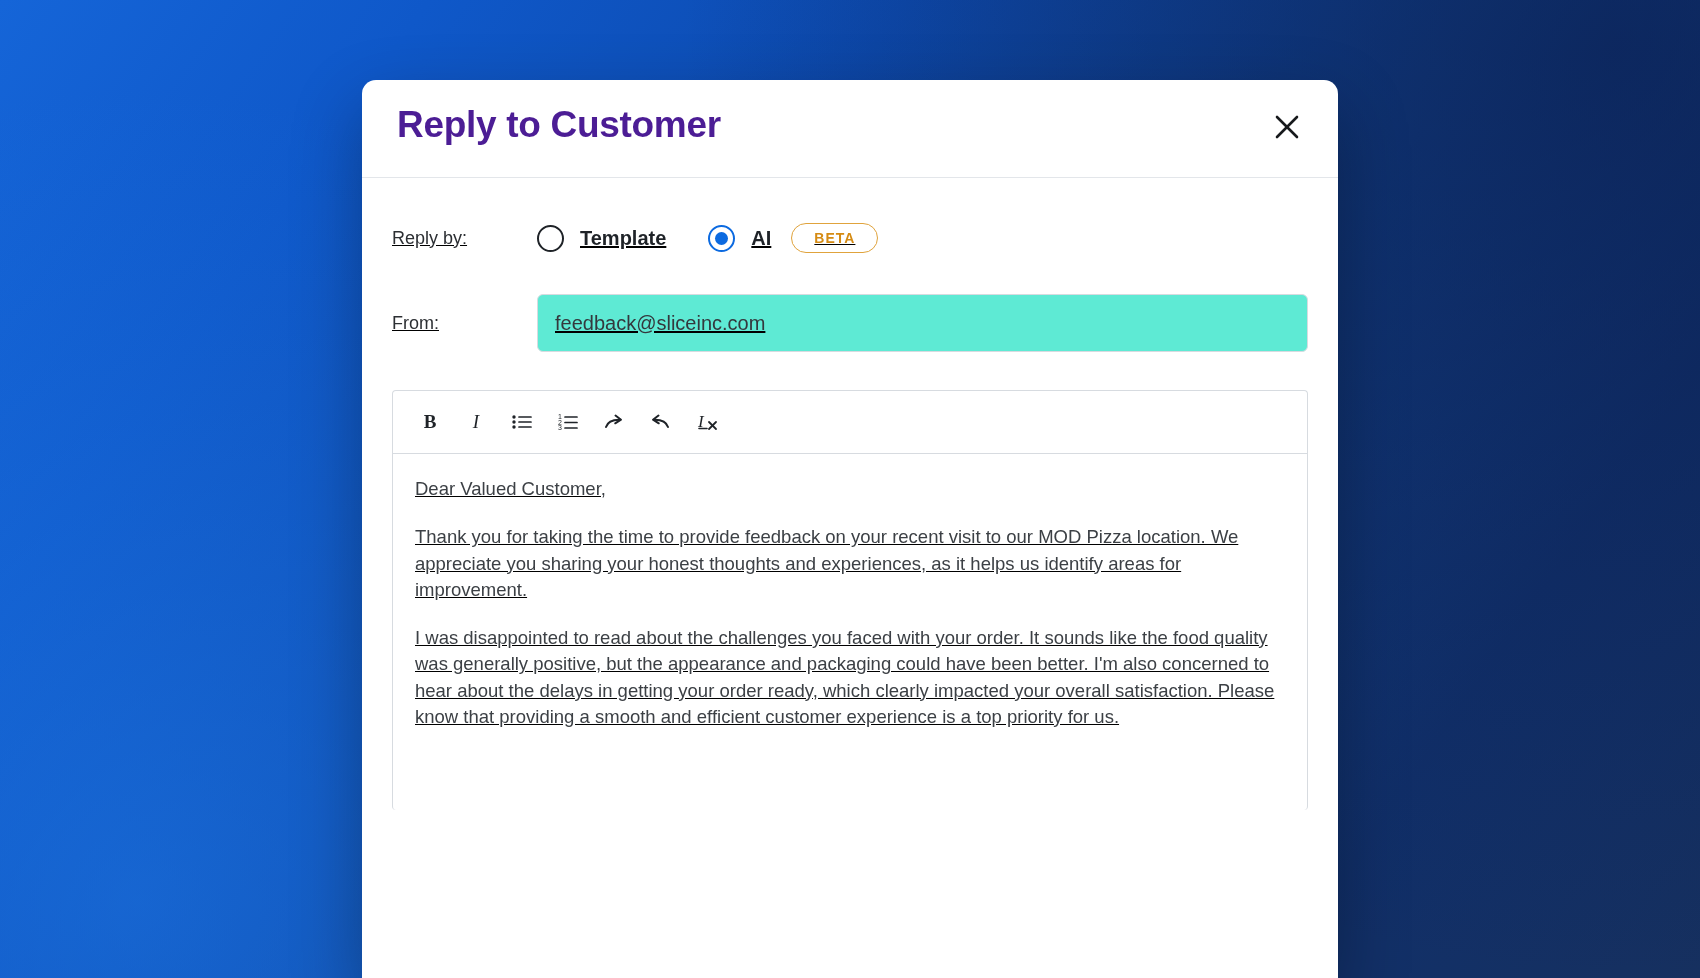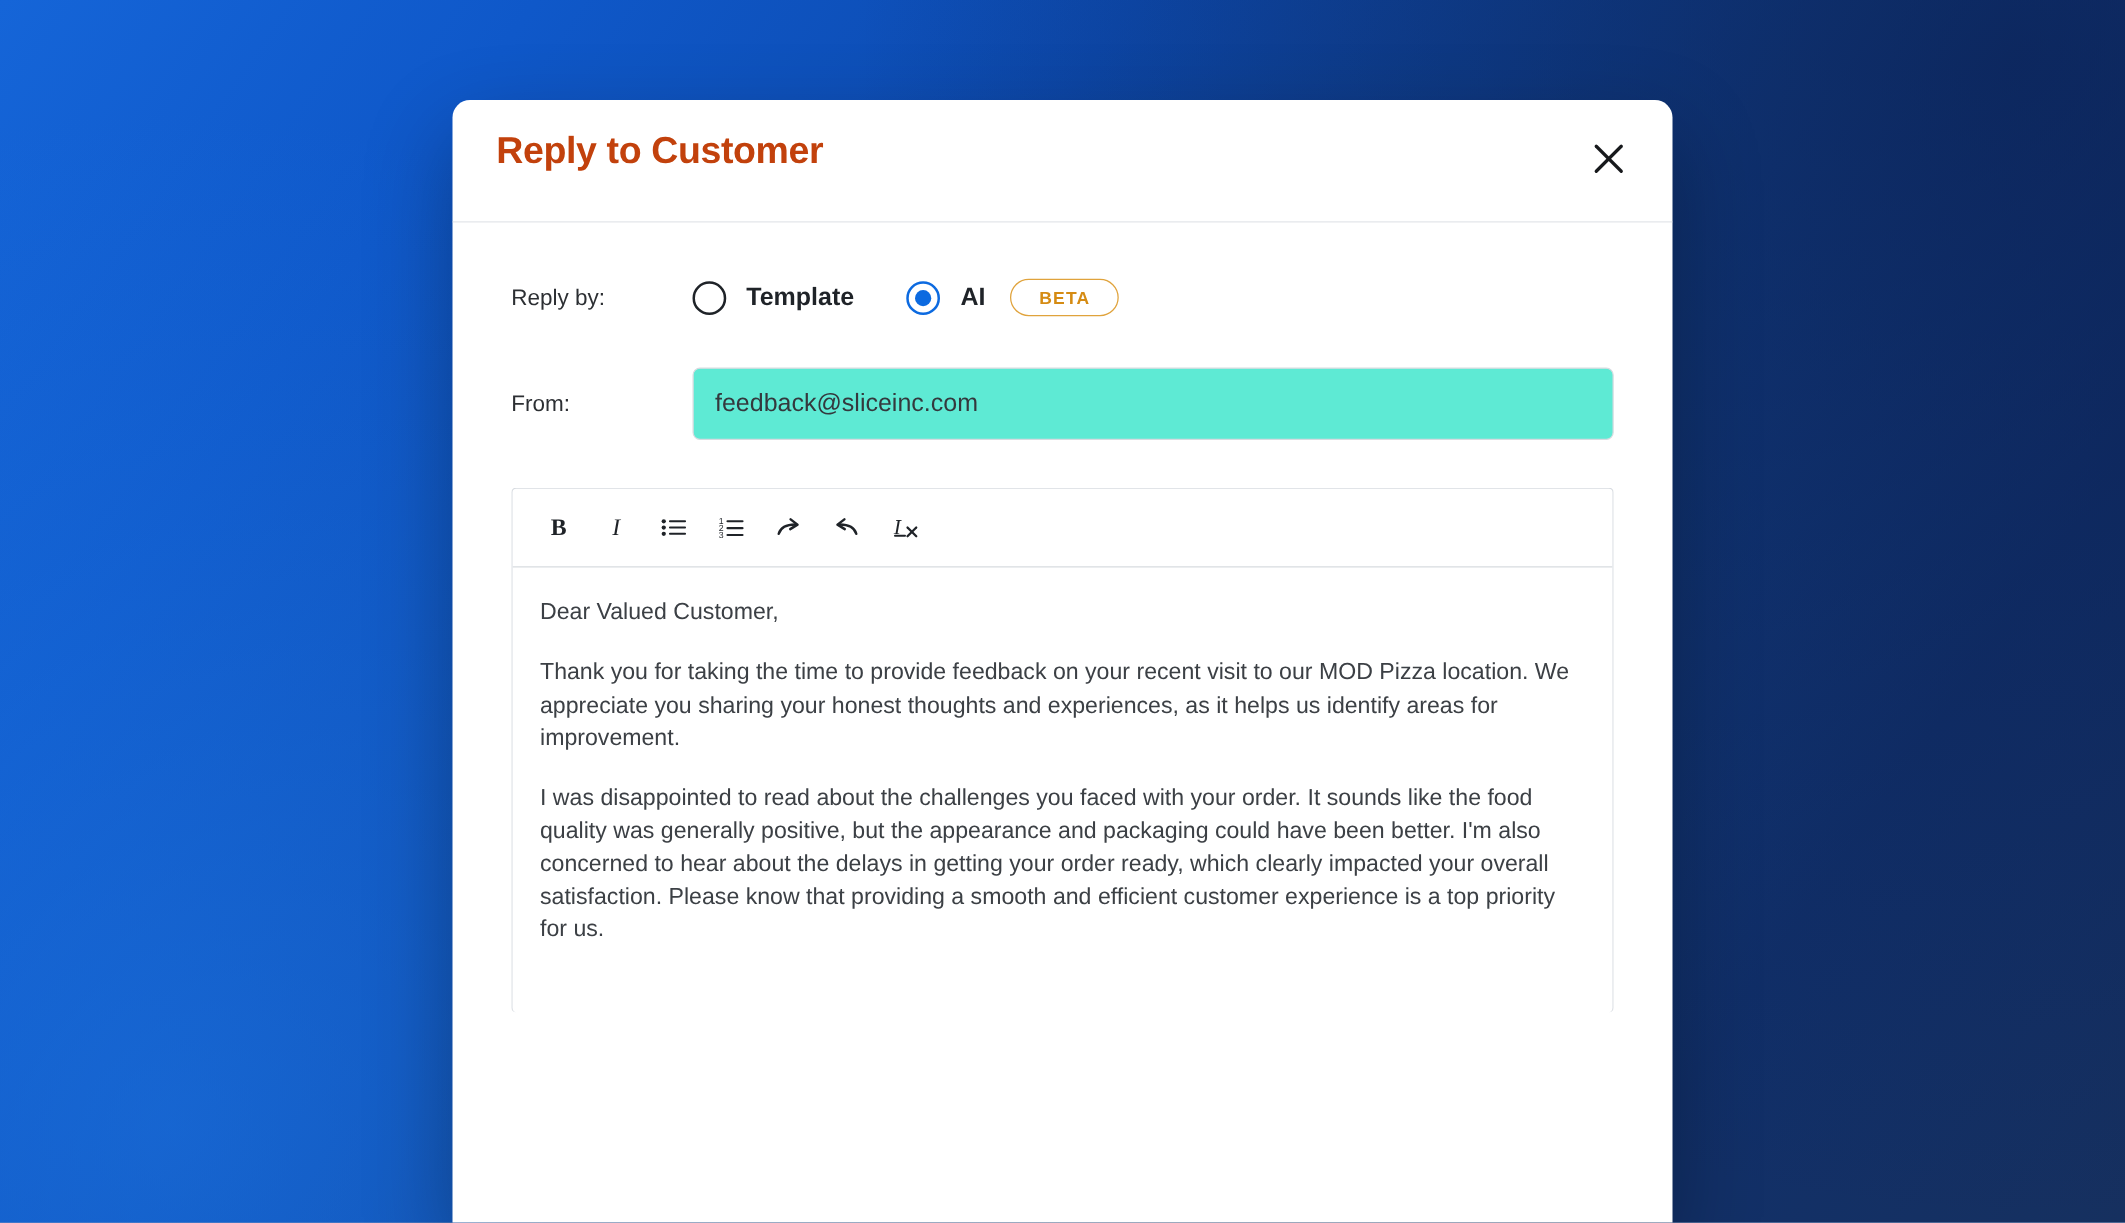--- a/index.html
+++ b/index.html
@@ -42,44 +42,45 @@
   .modal-header {
     position: relative;
     height: 98px;
     border-bottom: 1px solid #e3e6ea;
     box-sizing: border-box;
   }
   .modal-title {
     position: absolute;
     left: 35px;
     top: 24px;
-    font-size: 30px;
+    font-size: 37px;
     font-weight: bold;
-    color: #c2410c;
+    color: #4c1d95;
     letter-spacing: -0.3px;
   }
   .close-btn {
     position: absolute;
     right: 28px;
     top: 24px;
     width: 46px;
     height: 46px;
     display: flex;
     align-items: center;
     justify-content: center;
     cursor: pointer;
     background: none;
     border: none;
     padding: 0;
   }
   .close-btn svg { display: block; }
 
   
   .modal-body {
-    padding: 0 47px;
+    padding: 0 30px;
+    text-decoration: underline;
   }
 
   .row {
     display: flex;
     align-items: center;
   }
 
   .row-reply {
     margin-top: 38px;
     height: 44px;

